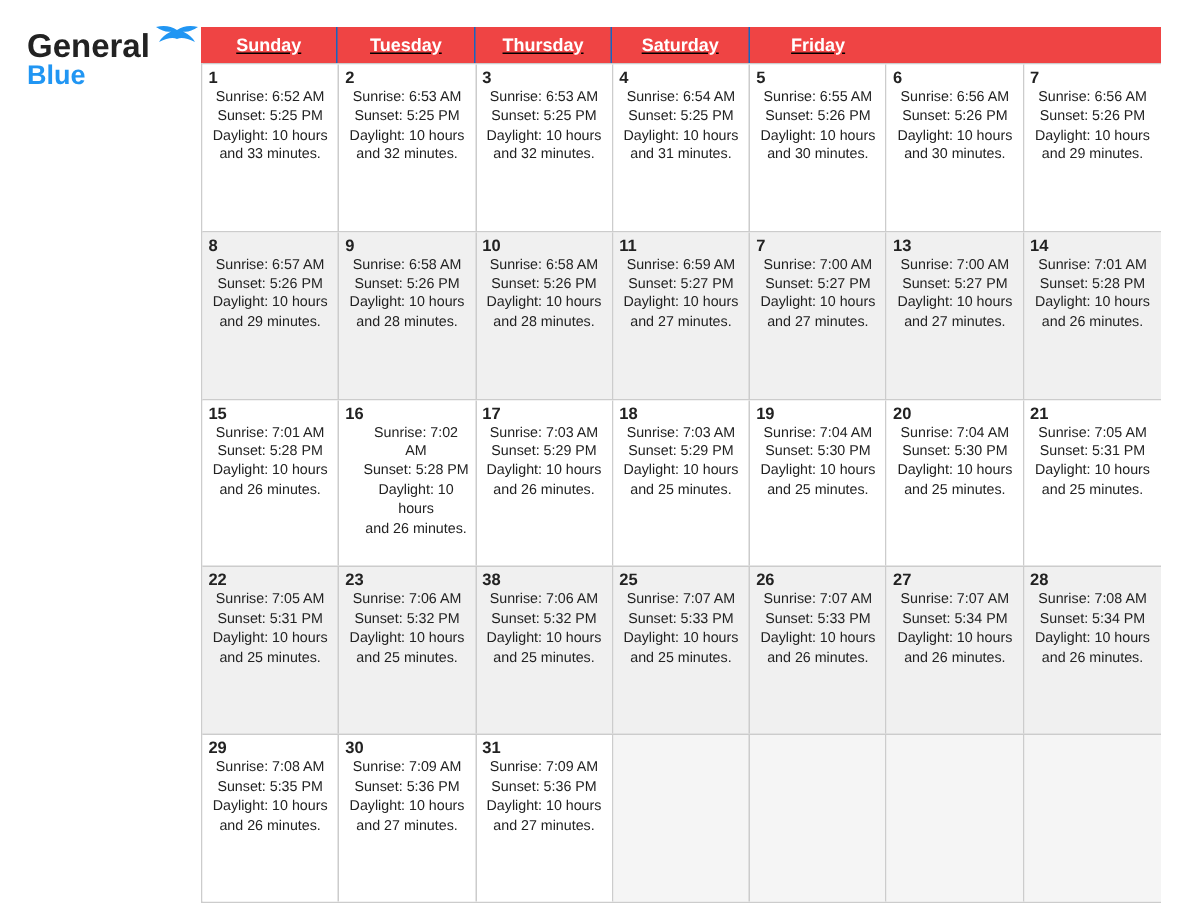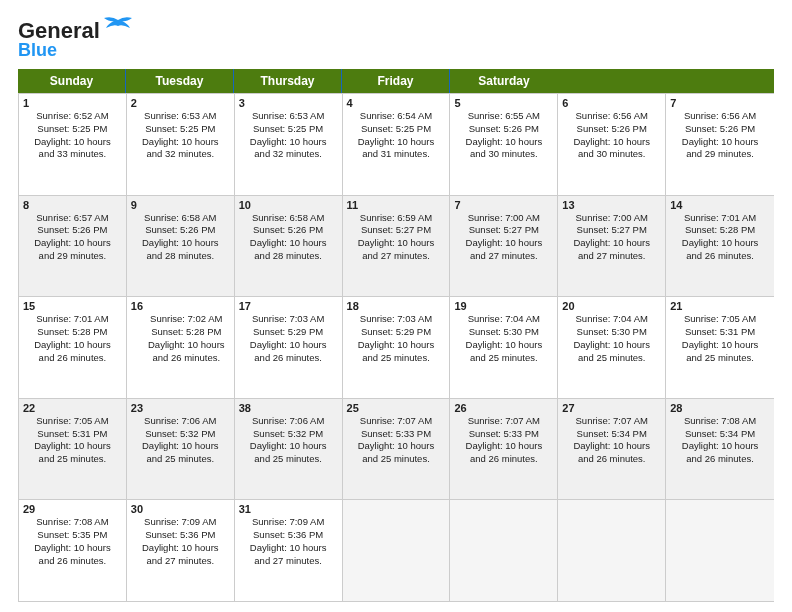--- a/index.html
+++ b/index.html
@@ -8,21 +8,21 @@
       background: #fff;
       width: 792px;
       height: 612px;
       overflow: hidden;
     }
     .page {
       width: 792px;
       height: 612px;
       padding: 18px 18px 10px 18px;
       display: flex;
-      flex-direction: column;
+      flex-direction: row;
     }
     .header {
       display: flex;
       justify-content: space-between;
       align-items: flex-start;
       margin-bottom: 8px;
     }
     .logo {
       display: flex;
       flex-direction: column;
@@ -41,21 +41,22 @@
       color: #444;
     }
     .calendar {
       flex: 1;
       display: flex;
       flex-direction: column;
     }
     .cal-header {
       display: grid;
       grid-template-columns: repeat(7, 1fr);
-      background: #4d7c0f;
+      background: #ef4444;
+      text-decoration: underline;
     }
     .cal-header-cell {
       color: #fff;
       font-size: 12px;
       font-weight: bold;
       text-align: center;
       padding: 5px 2px;
       border-right: 1px solid #1565C0;
     }
     .cal-header-cell:last-child { border-right: none; }
@@ -114,22 +115,22 @@
       <div class="month-title"></div>
       <div class="location"></div>
     </div>
   </div>
 
   <div class="calendar">
     <div class="cal-header" id="cal-header">
         <div class="cal-header-cell">Sunday</div>
         <div class="cal-header-cell">Tuesday</div>
         <div class="cal-header-cell">Thursday</div>
+        <div class="cal-header-cell">Saturday</div>
         <div class="cal-header-cell">Friday</div>
-        <div class="cal-header-cell">Saturday</div>
       </div>
     <div class="cal-body" id="cal-body">
         <div class="cal-row">
           <div class="cal-cell">
             <span class="day-num">1</span>
             <div class="day-info" style="white-space: pre-line;">Sunrise: 6:52 AM
 Sunset: 5:25 PM
 Daylight: 10 hours
 and 33 minutes.</div>
           </div>

